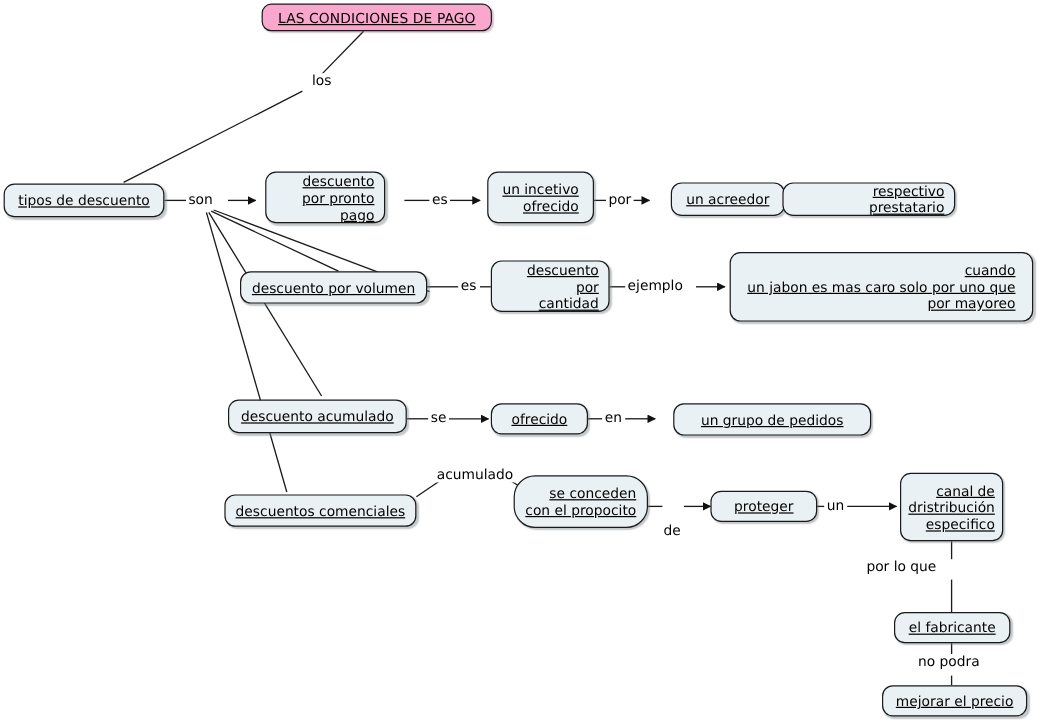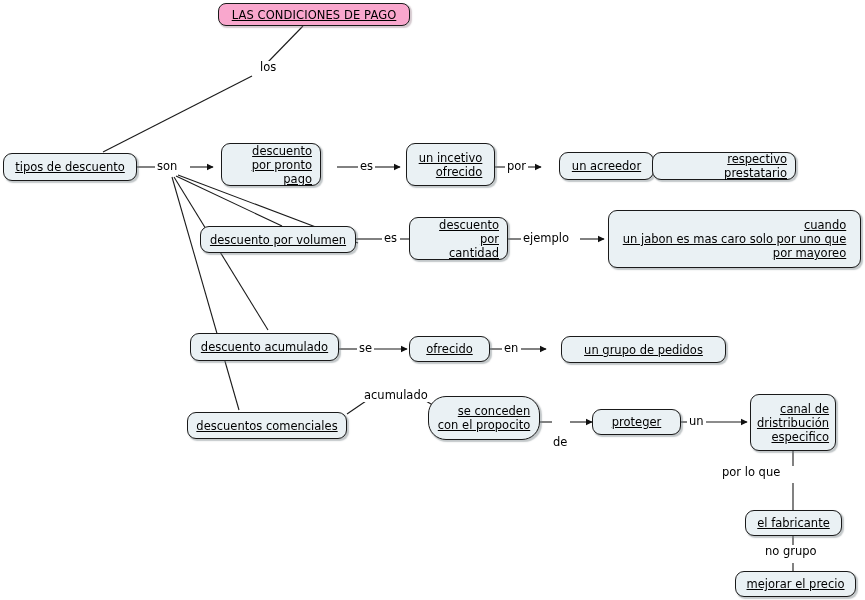--- a/index.html
+++ b/index.html
@@ -181,15 +181,15 @@
   <div class="edge-label" style="left:502px; top:342px;">en</div>
 
   <div class="edge-label" style="left:362px; top:389px;">acumulado</div>
 
   <div class="edge-label" style="left:551px; top:416px;margin-top:20px;">de</div>
 
   <div class="edge-label" style="left:687px; top:415px;">un</div>
 
   <div class="edge-label" style="left:720px; top:466px;">por lo que</div>
 
-  <div class="edge-label" style="left:763px; top:545px;">no grupo</div>
+  <div class="edge-label" style="left:763px; top:545px;">no podra</div>
 
 </div>
 
 </body></html>

